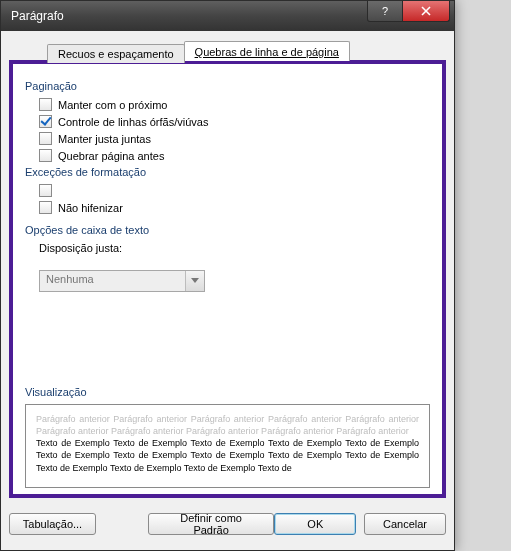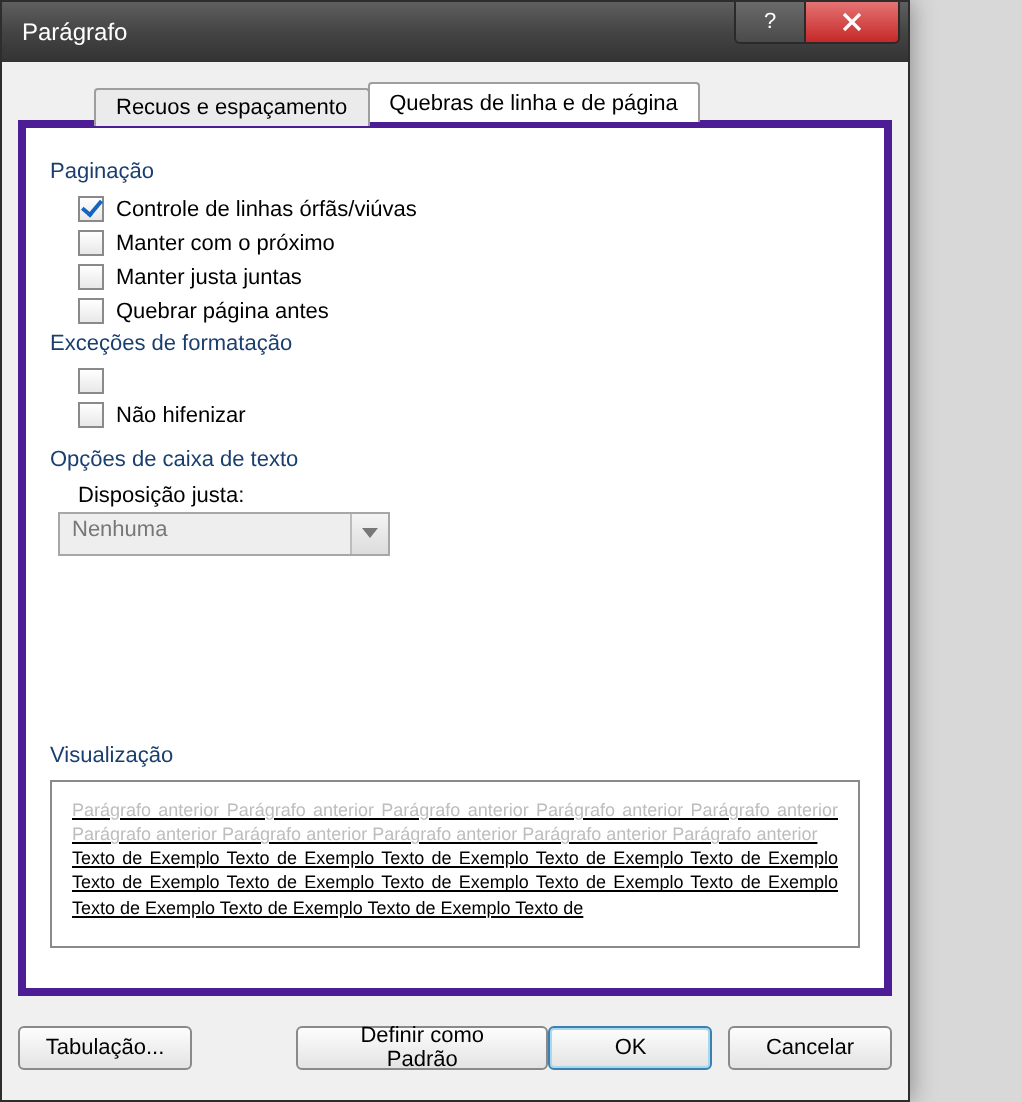--- a/index.html
+++ b/index.html
@@ -9,32 +9,32 @@
   .titlebar .controls{position:absolute;right:4px;top:0;display:flex;}
   .tb-btn{width:34px;height:20px;border:1px solid #2a2a2a;border-top:none;margin-left:-1px;display:flex;align-items:center;justify-content:center;color:#fff;font-size:11px;}
   .tb-help{background:linear-gradient(#6a6a6a,#4a4a4a);border-bottom-left-radius:3px;}
   .tb-close{background:linear-gradient(#e57373,#c62828);border-bottom-right-radius:3px;width:46px;}
   .tb-close svg{stroke:#fff;}
   .client{position:absolute;left:8px;right:8px;top:38px;bottom:8px;padding-left:36px;}
   
   .tabstrip{display:flex;align-items:flex-end;height:22px;position:relative;z-index:2;padding-left:2px;}
   .tab{padding:3px 10px 3px 10px;border:1px solid #9e9e9e;border-bottom:none;background:#f0f0f0;margin-right:-1px;border-top-left-radius:2px;border-top-right-radius:2px;position:relative;font-size:11px;}
   .tab.inactive{top:2px;background:#ebebeb;}
-  .tab.active{background:#fff;z-index:3;padding-top:4px;}
+  .tab.active{background:#fff;z-index:3;padding-top:4px;text-decoration:underline;}
   .tabpanel{position:absolute;left:0;right:0;top:21px;bottom:44px;border:4px solid #4c1d95;background:#fff;z-index:1;padding:12px 12px 8px 12px;box-sizing:border-box;}
   .section-label{color:#1a3e6e;font-size:11px;margin-top:4px;margin-bottom:6px;}
   .checkrow{display:flex;align-items:center;margin:4px 0 4px 14px;}
   .checkbox{width:13px;height:13px;border:1px solid #8a8a8a;background:linear-gradient(#fff,#e8e8e8);margin-right:6px;display:flex;align-items:center;justify-content:center;box-sizing:border-box;}
   .checkbox.checked::after{content:"";width:8px;height:4px;border-left:2px solid #1565c0;border-bottom:2px solid #1565c0;transform:rotate(-50deg);margin-top:-3px;}
-  .subhead{margin:6px 0 2px 14px;color:#000;}
-  .select{display:flex;width:164px;height:20px;border:1px solid #a7a7a7;background:#eee;color:#777;margin-left:4px;}
+  .subhead{margin:6px 0 16px 14px;color:#000;}
+  .select{display:flex;width:164px;height:20px;border:1px solid #a7a7a7;background:#eee;color:#777;margin-left:14px;}
   .select .sel-text{flex:1;padding:2px 6px;}
   .select .sel-btn{width:18px;border-left:1px solid #bcbcbc;display:flex;align-items:center;justify-content:center;background:linear-gradient(#f4f4f4,#dcdcdc);}
   .select .sel-btn svg{fill:#777;}
-  .preview-box{border:1px solid #8a8a8a;margin:2px 0 0 0;height:84px;padding:8px 10px;box-sizing:border-box;overflow:hidden;font-size:9px;line-height:1.35;text-align:justify;text-decoration:underline;}
+  .preview-box{border:1px solid #8a8a8a;margin:2px 0 0 0;height:84px;padding:8px 10px;box-sizing:border-box;overflow:hidden;font-size:9px;line-height:1.35;text-align:justify;}
   .preview-prev{color:#bdbdbd;}
   .preview-sample{color:#000;}
   .buttonbar{position:absolute;left:0;right:0;bottom:0;height:36px;display:flex;align-items:center;}
   .btn{height:22px;border:1px solid #8a8a8a;background:linear-gradient(#fdfdfd,#e3e3e3);border-radius:3px;padding:0 14px;font-family:inherit;font-size:11px;display:flex;align-items:center;justify-content:center;min-width:70px;box-sizing:border-box;}
   .btn.default{border:1px solid #3c7fb1;box-shadow:0 0 0 1px #a8d8eb inset;}
   .spacer{flex:1;}
 </style>
 </head>
 <body>
 
@@ -56,26 +56,26 @@
 
     <div class="tabstrip">
       <div class="tab inactive">Recuos e espaçamento</div>
       <div class="tab active">Quebras de linha e de página</div>
     </div>
 
     <div class="tabpanel">
 
       <div class="section-label">Paginação</div>
       <div class="checkrow">
+        <span class="checkbox"></span>
+        <span>Manter com o próximo</span>
+      </div>
+      <div class="checkrow">
         <span class="checkbox checked"></span>
         <span>Controle de linhas órfãs/viúvas</span>
-      </div>
-      <div class="checkrow">
-        <span class="checkbox"></span>
-        <span>Manter com o próximo</span>
       </div>
       <div class="checkrow">
         <span class="checkbox"></span>
         <span>Manter justa juntas</span>
       </div>
       <div class="checkrow">
         <span class="checkbox"></span>
         <span>Quebrar página antes</span>
       </div>
 

